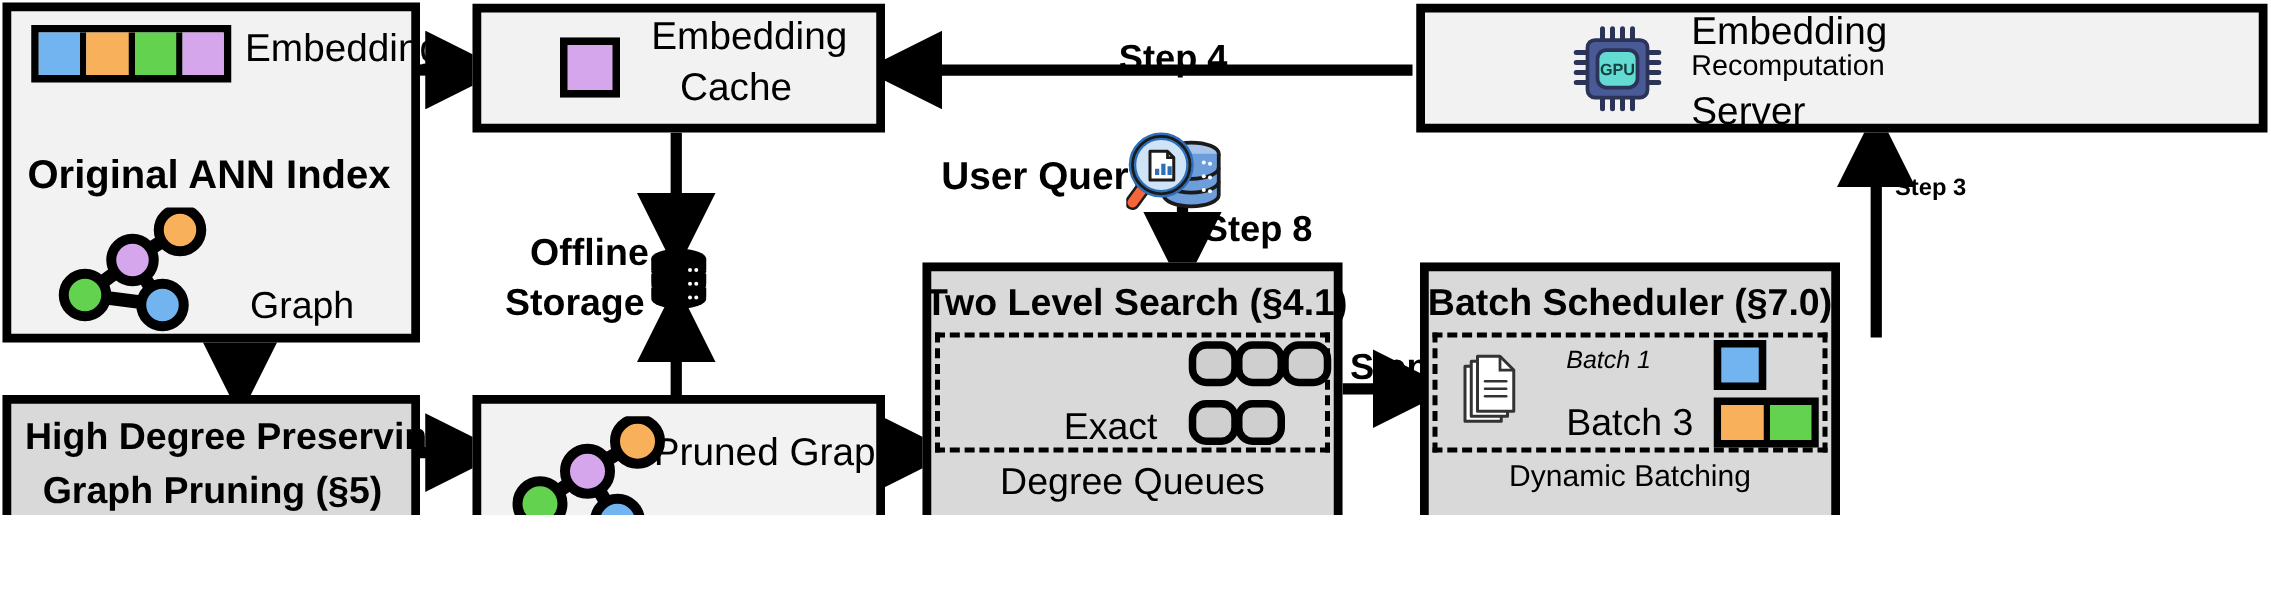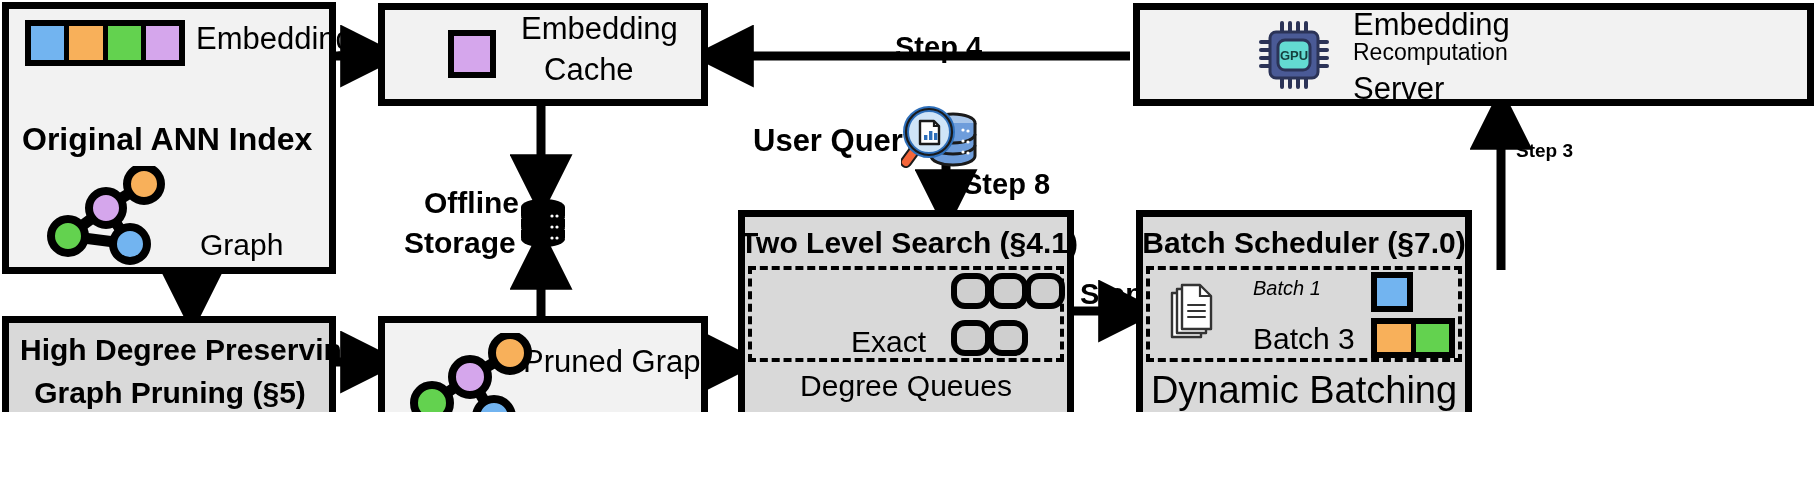--- a/index.html
+++ b/index.html
@@ -273,21 +273,21 @@
 
   <div class="label" style="left:1253px; top:277px; font-size:20px;font-style:italic;">Batch 1</div>
   <div class="swatch" style="left:1371px; top:272px; width:42px; height:40px; background:#72b4f0;"></div>
 
   <div class="label" style="left:1253px; top:322px; font-size:30px;">Batch 3</div>
   <div style="position:absolute; left:1371px; top:318px; width:84px; height:40px; border:6px solid #000; box-sizing:border-box; display:flex;">
     <div style="flex:1; background:#f8b05a; border-right:5px solid #000;"></div>
     <div style="flex:1; background:#63d24f;"></div>
   </div>
 
-  <div class="label" style="left:1138px; top:369px; width:332px; text-align:center; font-size:38px;">Dynamic Batching</div>
+  <div class="label" style="left:1138px; top:369px; width:332px; text-align:center; font-size:24px;">Dynamic Batching</div>
 
   <div class="label bold" style="left:1516px; top:140px; font-size:19px;">Step 3</div>
 
   <div class="box" style="left:1133px; top:3px; width:681px; height:103px;">
   </div>
 
   <svg class="icon" style="left:1258px; top:20px;" width="72" height="70" viewBox="0 0 72 70">
     <g stroke="#2b3357" stroke-width="4" stroke-linecap="round">
       <line x1="24" y1="3" x2="24" y2="13"></line>
       <line x1="32" y1="3" x2="32" y2="13"></line>

